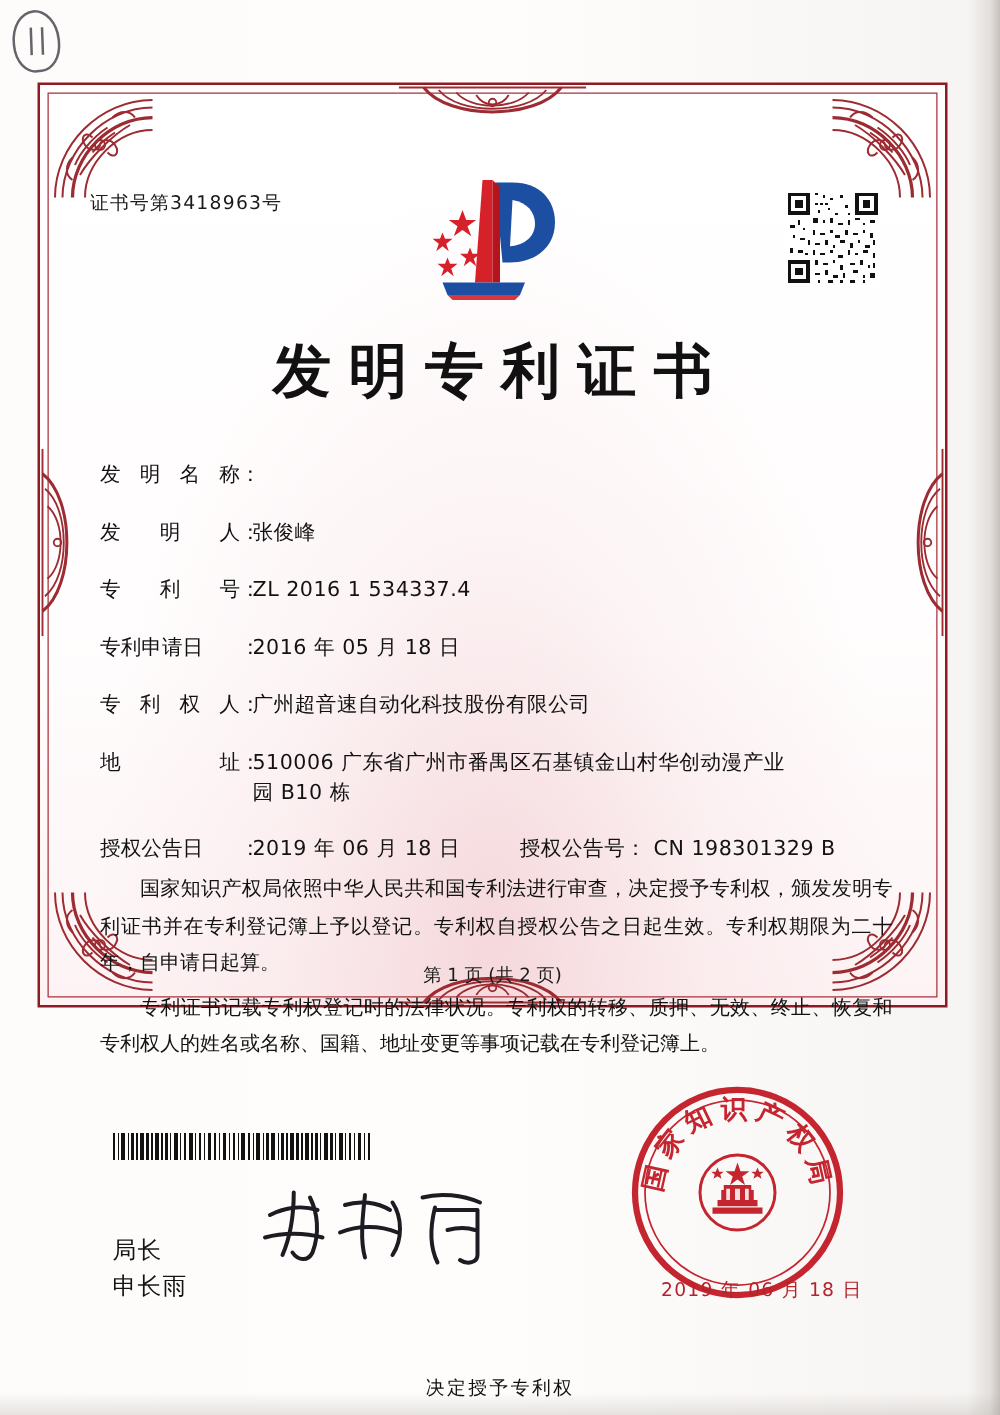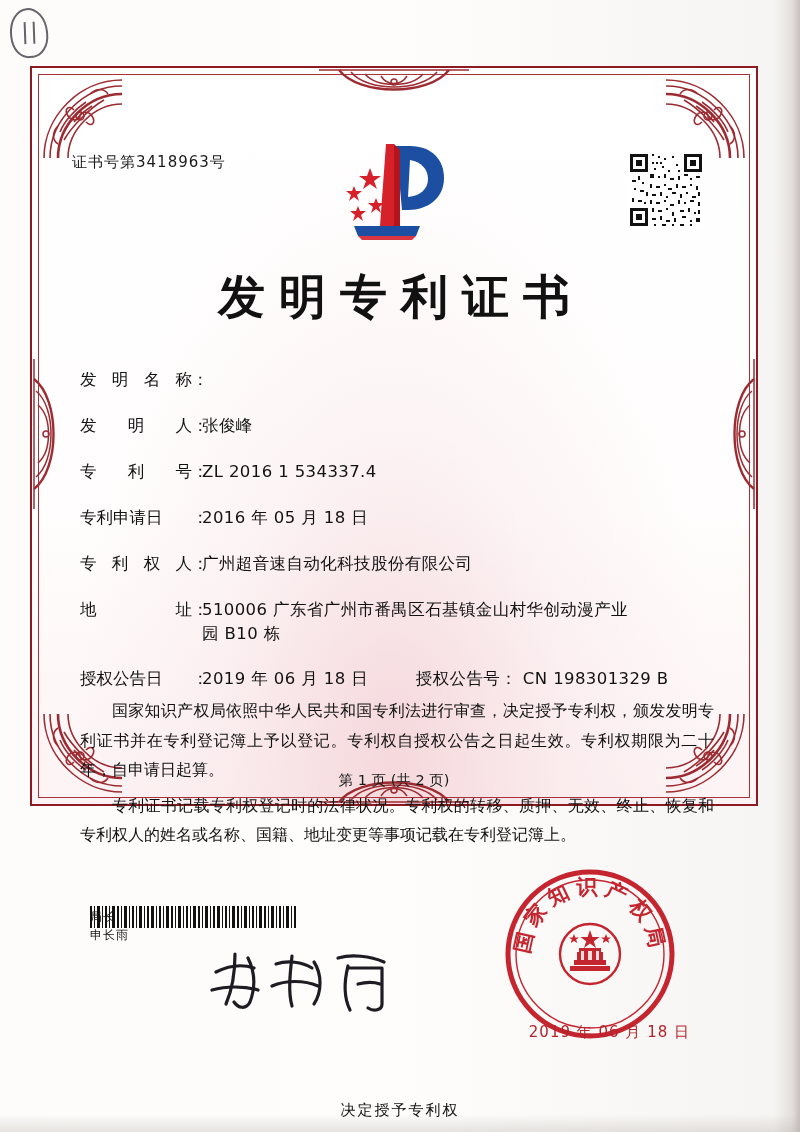--- a/index.html
+++ b/index.html
@@ -182,22 +182,22 @@
   .barcode {
     position: absolute;
     left: 58px;
     top: 838px;
     width: 208px;
     height: 22px;
   }
   .sign-block {
     position: absolute;
     left: 58px;
-    top: 840px;
-    font-size: 12px;
+    top: 918px;
+    font-size: 19px;
     line-height: 1.5;
     color: #141414;
     letter-spacing: 1px;
   }
   .signature {
     position: absolute;
     left: 170px;
     top: 878px;
     width: 200px;
     height: 70px;

